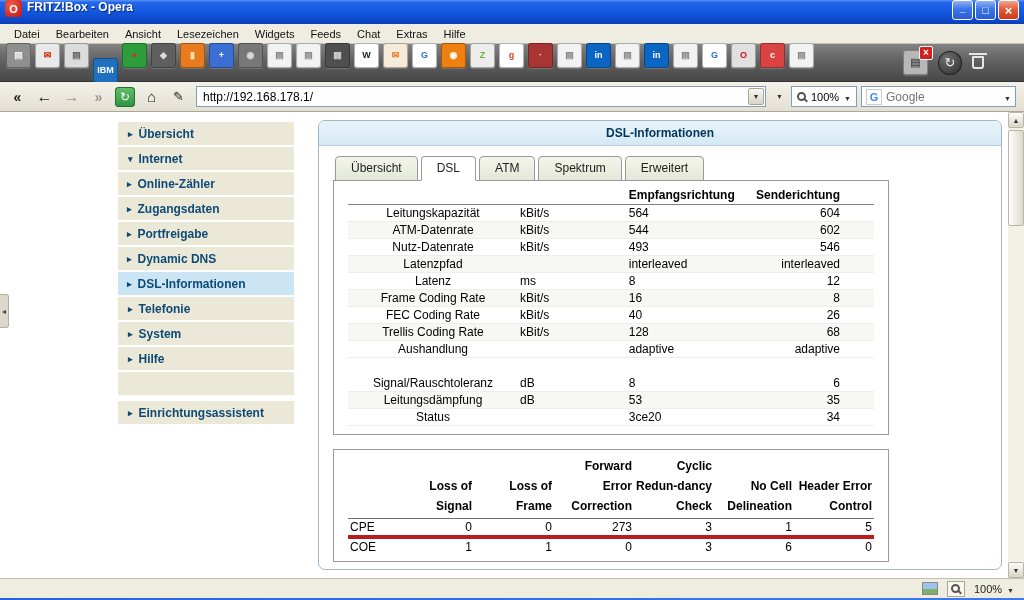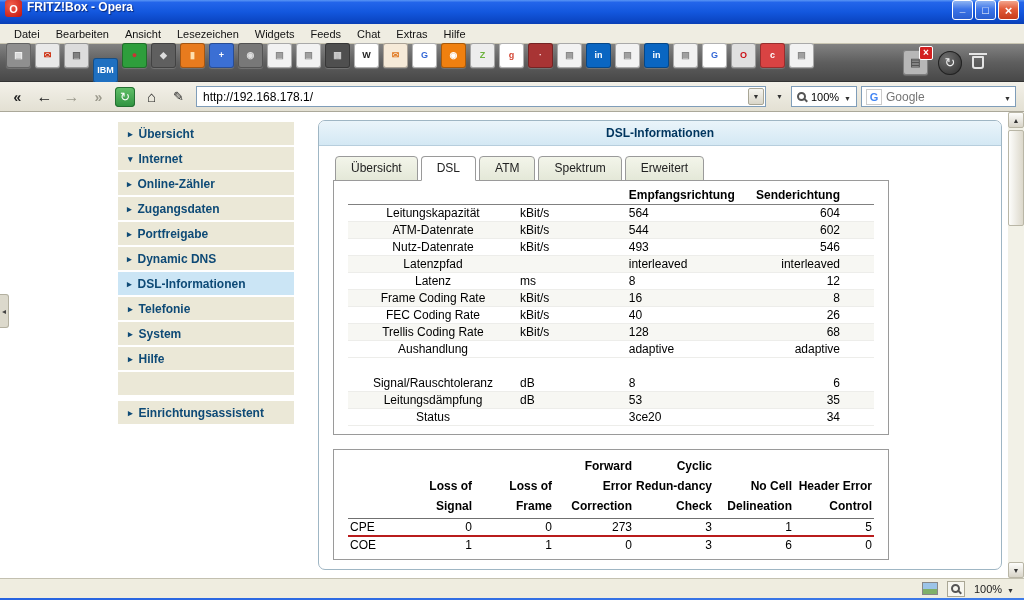--- a/index.html
+++ b/index.html
@@ -105,21 +105,21 @@
   .t1 th,.t1 td{height:17px;padding:1px 2px}
   .t1 .lblcol{width:172px;text-align:center}
   .t1 .unitcol{width:112px;text-align:left}
   .t1 .numcol{width:128px;text-align:left}
   .t1 .lastcol{width:114px;text-align:right;padding-right:34px}
   .t1 thead th{font-weight:bold;border-bottom:1px solid #808080}
   .t1 tbody td{border-bottom:1px solid #EDEDEA}
   .t1 tbody tr:nth-child(even){background:#F7F7F3}
   .t1 tbody tr.blank,.t1 tbody tr.blank td{background:#fff;border-bottom-color:transparent}
   .t2 th{font-weight:bold;text-align:right;vertical-align:bottom;border-bottom:1px solid #707070;padding:2px;line-height:20px}
-  .t2 td{text-align:right;height:16px;padding:1px 2px;border-bottom:2px solid #b91c1c}
+  .t2 td{text-align:right;height:16px;padding:1px 2px;border-bottom:4px solid #b91c1c}
   .t2 .lbl{text-align:left;width:46px}
   .t2 .c{width:80px}
   .t2 tr:last-child td{border-bottom:none}
   .btnrow{width:556px;display:flex;justify-content:flex-end;gap:12px;margin-top:14px;padding-right:12px}
   .xpbtn{min-width:94px;height:23px;font:12px "Liberation Sans",sans-serif;color:#000;cursor:pointer;
     background:linear-gradient(#FFFFFF,#F2F0E9 45%,#E2DFD5);border:1px solid #828272;border-radius:3px;box-shadow:inset 1px 1px 0 #fff}
 
   
   .scrollbar{position:absolute;right:0;top:0;width:16px;height:466px;background:#F2F1E7}
   .sbarrow{position:absolute;left:0;width:16px;height:16px;background:linear-gradient(#FDFDFB,#D8D4C8);border:1px solid #B9B6A6;border-radius:2px;

